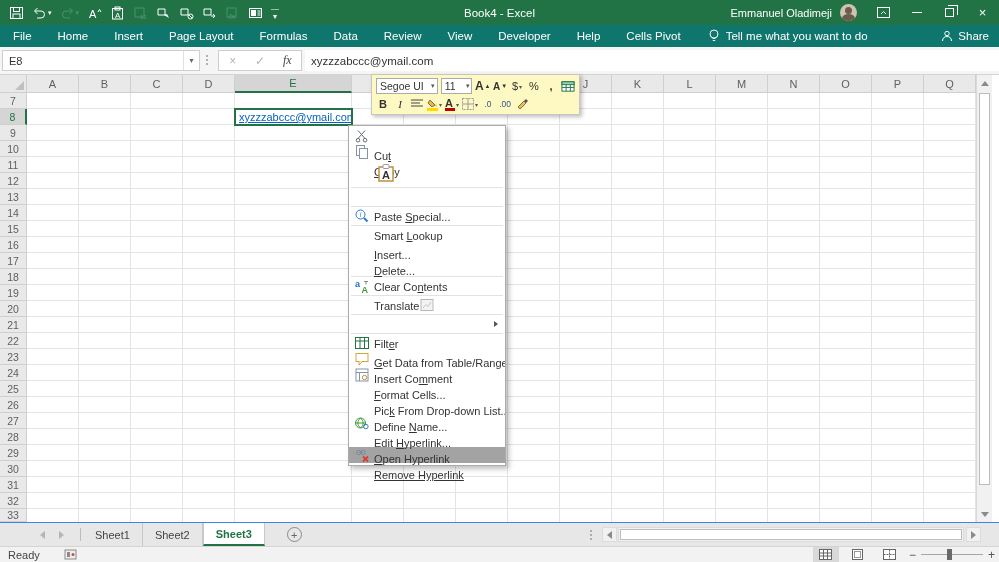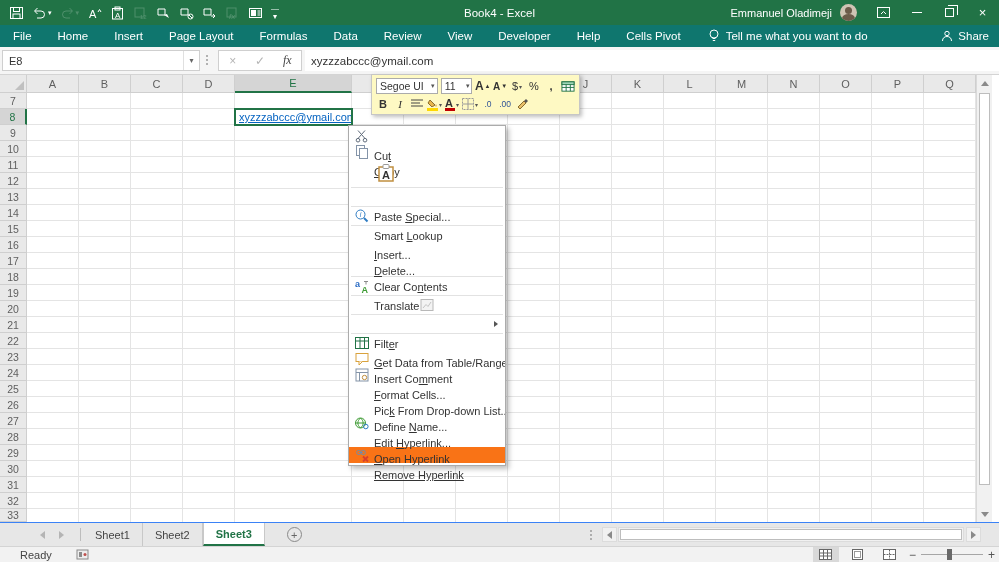--- a/index.html
+++ b/index.html
@@ -82,21 +82,21 @@
   .decstack{font-size:8.5px;color:#2f5496;letter-spacing:0;}
 
   
   .menu{position:absolute;left:348px;top:125px;width:158px;background:#fff;border:1px solid #ababab;box-shadow:3px 3px 5px rgba(0,0,0,.25);z-index:30;padding:2px 0;}
   .mi{display:flex;align-items:center;height:16px;font-size:11px;color:#333;}
   .mic{width:25px;display:flex;align-items:center;justify-content:center;flex:none;}
   .ml{flex:1;white-space:nowrap;overflow:hidden;margin-top:40px;}
   .k{text-decoration:underline;}
   .mi.hdr{background:#FDF3DC;}
   .mi.hdr .ml{font-weight:bold;}
-  .mi.hl{background:#f97316;text-decoration:underline;}
+  .mi.hl{background:#a3a3a3;text-decoration:underline;}
   .mi.dis{color:#b8b8b8;flex-direction:column;}
   .arr{width:0;height:0;border-left:4px solid #555;border-top:3.5px solid transparent;border-bottom:3.5px solid transparent;margin-right:7px;flex:none;}
   .sep{height:1px;background:#e2e2e2;margin:1px 2px;}
   .prow{height:26px;display:flex;align-items:center;padding-left:25px;}
   .pbtn{width:24px;height:24px;display:flex;align-items:center;justify-content:center;}
 
   
   .tabbar{position:absolute;left:0;top:522px;width:999px;height:24px;background:#e7e7e7;border-top:1px solid #3b82f6;display:flex;align-items:stretch;}
   .navarrs{display:flex;align-items:center;gap:14px;padding:0 14px 0 40px;}
   .navarrs .tri-lf,.navarrs .tri-rt{opacity:.55;}
@@ -105,21 +105,21 @@
   .stab.active{background:#fff;color:#217346;font-weight:bold;border-bottom:2px solid #217346;border-left:1px solid #c8c8c8;}
   .newsheet{width:15px;height:15px;border:1px solid #8a8a8a;border-radius:50%;display:flex;align-items:center;justify-content:center;font-size:11px;color:#666;align-self:center;margin-left:22px;}
   .hs-handle{position:absolute;left:590px;top:7px;display:flex;flex-direction:column;gap:2px;}
   .hs-handle i{width:2px;height:2px;background:#9a9a9a;border-radius:50%;}
   .hs-btn{position:absolute;top:4px;width:15px;height:15px;display:flex;align-items:center;justify-content:center;background:#f1f1f1;border:1px solid #dcdcdc;}
   .hs-track{position:absolute;left:618px;top:4px;width:346px;height:15px;background:#f1f1f1;border:1px solid #dcdcdc;}
   .hs-thumb{position:absolute;left:1px;top:1px;width:342px;height:11px;background:#fff;border:1px solid #bdbdbd;}
 
   
   .statusbar{position:absolute;left:0;top:546px;width:999px;height:16px;background:#f2f2f2;border-top:1px solid #d4d4d4;display:flex;align-items:center;font-size:11px;color:#444;}
-  .ready{padding-left:20px;text-align:right;}
+  .ready{padding-left:8px;text-align:right;}
   .macro{margin-left:24px;display:flex;align-items:center;}
   .sb-right{position:absolute;right:4px;display:flex;align-items:center;gap:6px;}
   .viewbtn{width:26px;height:15px;display:flex;align-items:center;justify-content:center;}
   .viewbtn.active{background:#d9d9d9;}
   .zoomwrap{display:flex;align-items:center;gap:5px;color:#555;}
   .zoomtrack{position:relative;width:62px;height:11px;}
   .zoomtrack .line{position:absolute;left:0;right:0;top:5px;height:1px;background:#a6a6a6;}
   .zoomthumb{position:absolute;left:26px;top:0;width:5px;height:11px;background:#696969;}
   .zplus,.zminus{font-size:12px;color:#555;}
 </style>

